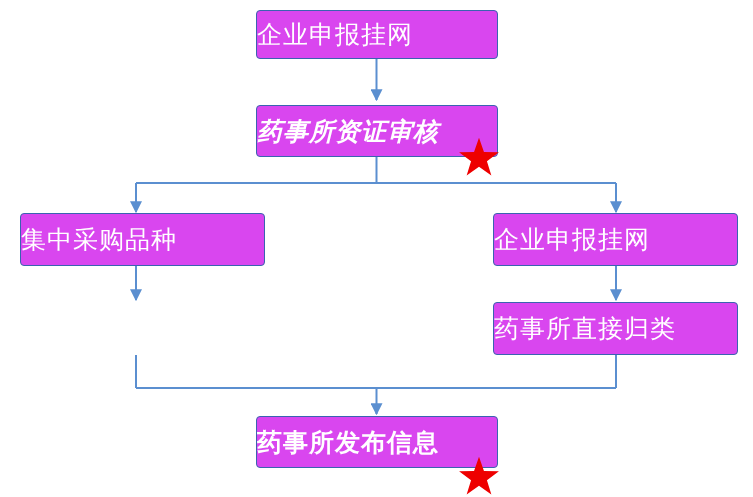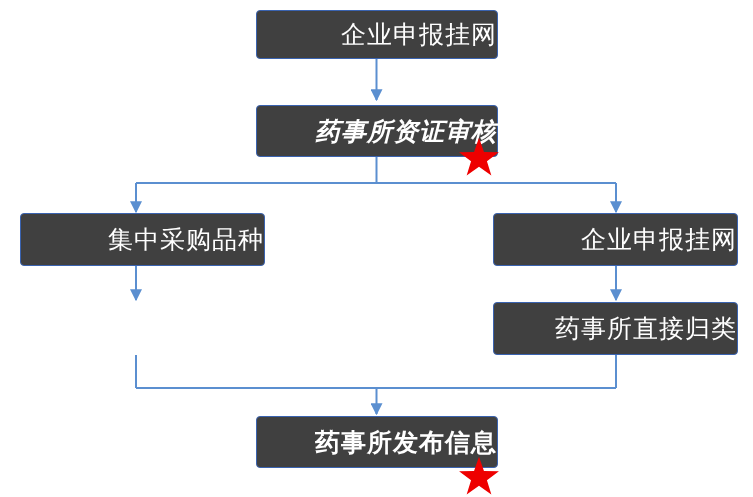--- a/index.html
+++ b/index.html
@@ -21,27 +21,27 @@
   #svg-layer {
     position: absolute;
     left: 0;
     top: 0;
     width: 753px;
     height: 497px;
   }
   .node {
     position: absolute;
     box-sizing: border-box;
-    background: #404040;
+    background: #d946ef;
     border: 1px solid #3A63B0;
     border-radius: 4px;
     color: #ffffff;
     display: flex;
     align-items: center;
-    justify-content: flex-end;
+    justify-content: flex-start;
     letter-spacing: 1px;
     white-space: nowrap;
     z-index: 3;
   }
   .node-label {
     display: block;
     line-height: 1;
   }
   .node.normal .node-label {
     font-weight: 400;
@@ -100,21 +100,21 @@
 
   <div class="node normal" style="left:493px; top:213px; width:245px; height:53px;">
     <span class="node-label">企业申报挂网</span>
   </div>
 
 
   <div class="node normal" style="left:493px; top:302px; width:245px; height:53px;">
     <span class="node-label">药事所直接归类</span>
   </div>
 
-  <div class="node bold" style="left:256px; top:416px; width:242px; height:52px;padding-left:31px;">
+  <div class="node bold" style="left:256px; top:416px; width:242px; height:52px;">
     <span class="node-label">药事所发布信息</span>
   </div>
 
   <svg class="star" style="left:458px; top:137px; width:42px; height:42px;" viewBox="0 0 100 100" xmlns="http://www.w3.org/2000/svg">
     <polygon points="50,2 61.8,35.5 97.5,36.1 68.9,57.6 79.4,91.5 50,70.8 20.6,91.5 31.1,57.6 2.5,36.1 38.2,35.5" fill="#EE0000"></polygon>
   </svg>
 
   <svg class="star" style="left:458px; top:456px; width:42px; height:42px;" viewBox="0 0 100 100" xmlns="http://www.w3.org/2000/svg">
     <polygon points="50,2 61.8,35.5 97.5,36.1 68.9,57.6 79.4,91.5 50,70.8 20.6,91.5 31.1,57.6 2.5,36.1 38.2,35.5" fill="#EE0000"></polygon>
   </svg>

